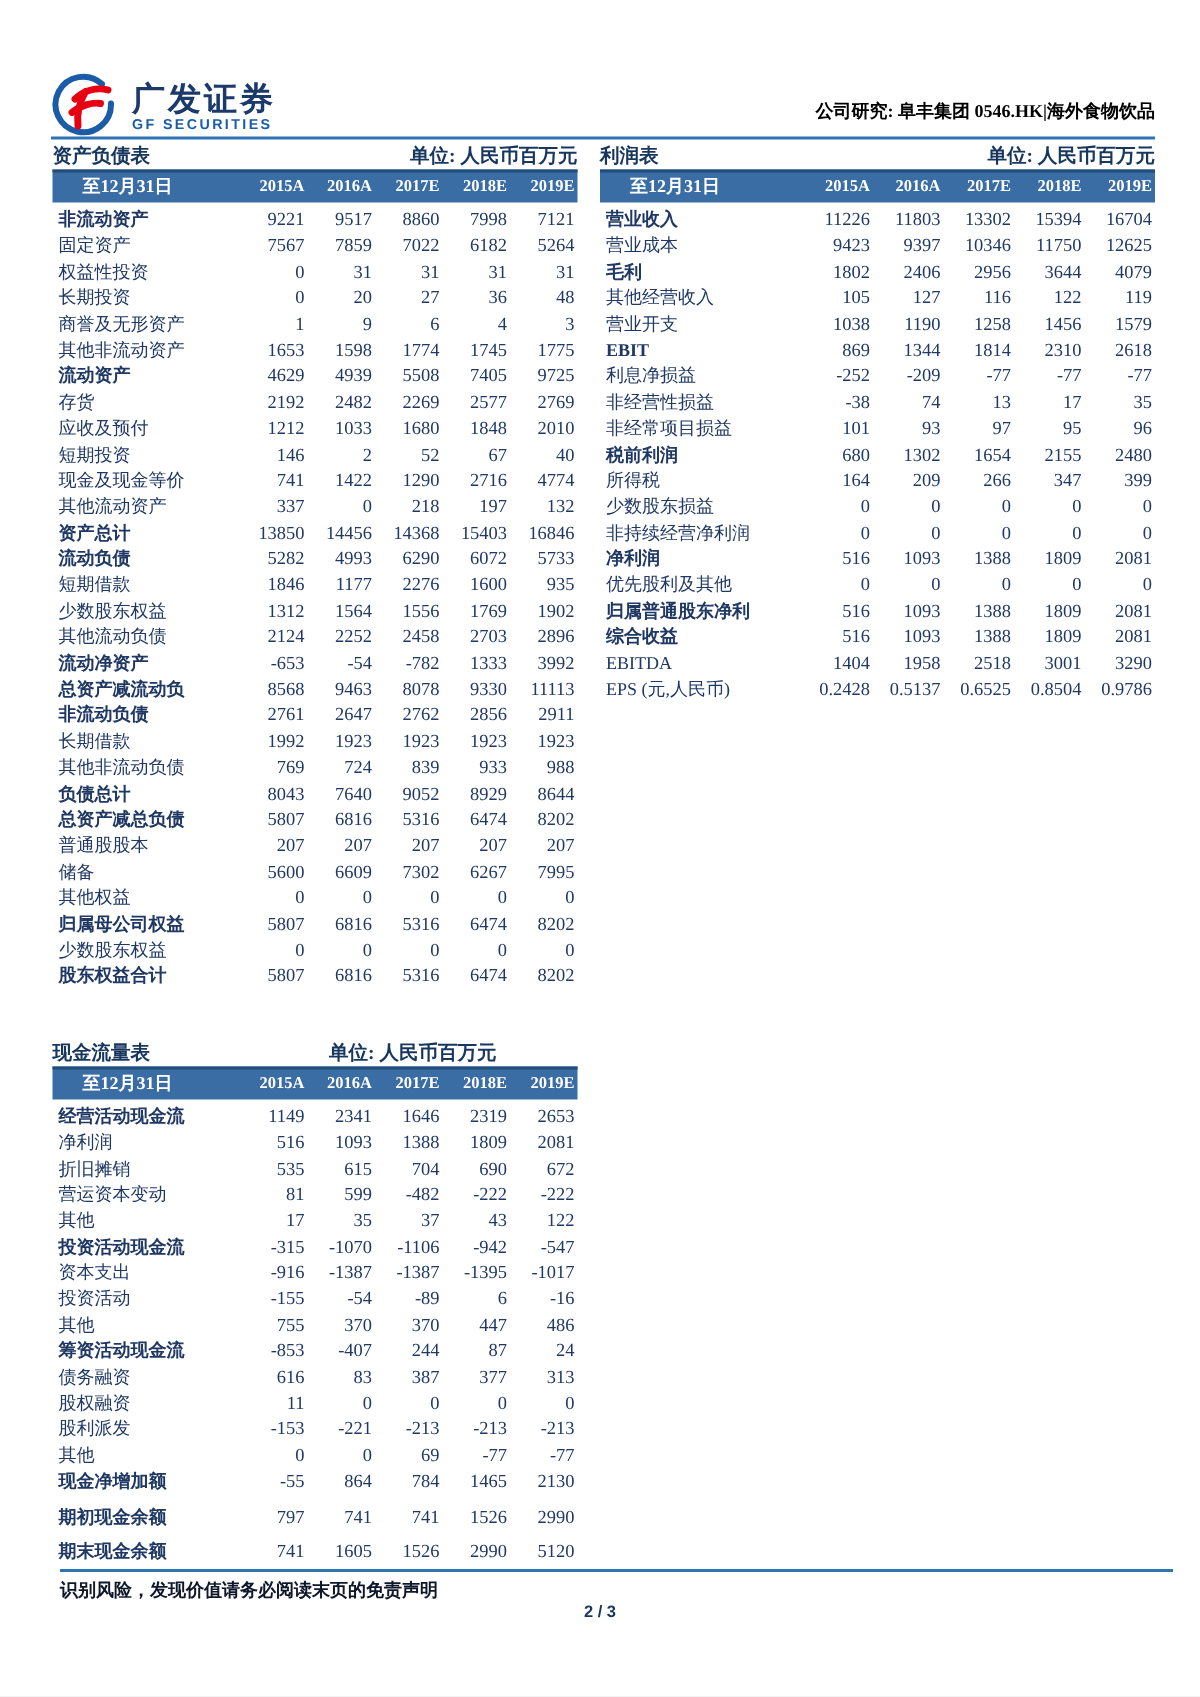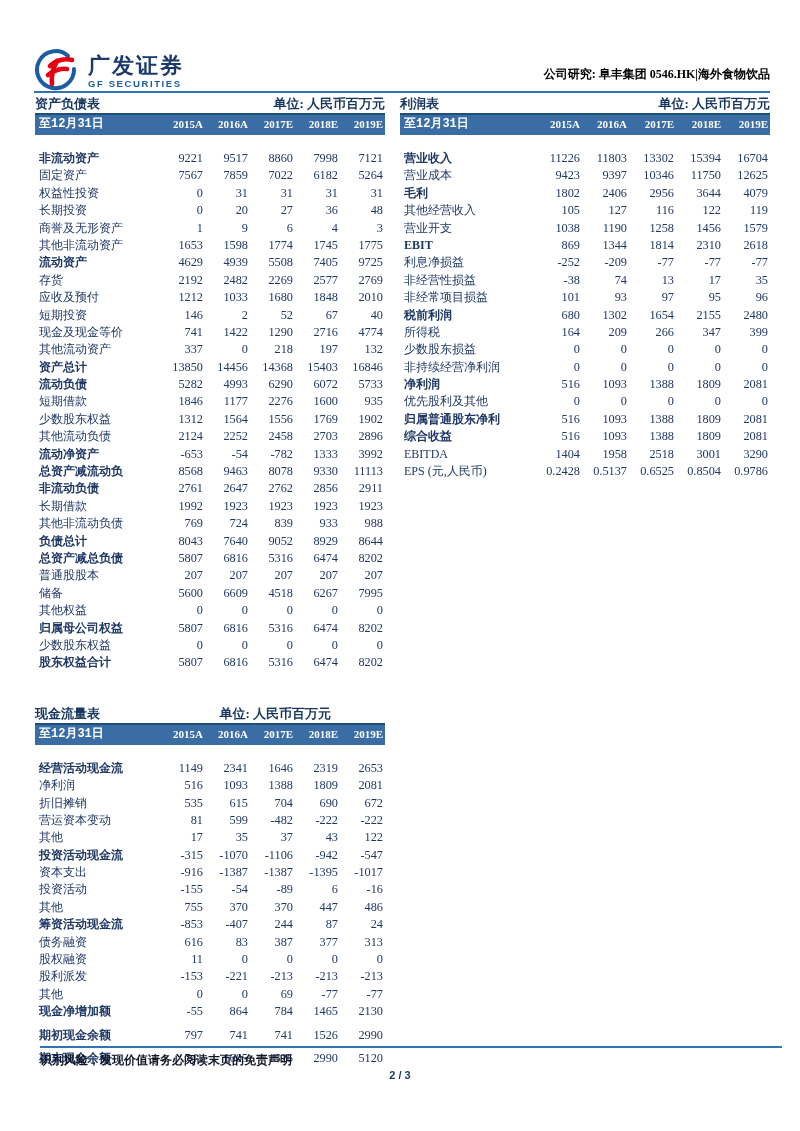--- a/index.html
+++ b/index.html
@@ -18,23 +18,23 @@
   .hdr-rule{position:absolute;left:34px;top:91px;width:736px;height:2px;background:#2e75b6;}
   
   .col-left{position:absolute;left:35px;top:95px;width:350px;}
   .col-right{position:absolute;left:400px;top:95px;width:370px;}
   
   .ftitle-row{display:flex;justify-content:space-between;align-items:baseline;height:17px;margin-bottom:1px;gap:44px;}
   .ftitle{font-size:13px;font-weight:bold;color:#17375e;}
   .funit{font-size:13px;font-weight:bold;color:#17375e;}
   .funit.offset{margin-right:54px;}
   .fhead{display:grid;background:#3a6da4;border-top:2px solid #1f4e79;height:20px;line-height:19px;color:#ffffff;}
-  .fdate{font-size:12px;font-weight:bold;padding-left:4px;white-space:nowrap;font-family:Liberation Mono, monospace;}
+  .fdate{font-size:12px;font-weight:bold;padding-left:20px;white-space:nowrap;}
   .fyear{font-size:11px;font-weight:bold;text-align:right;padding-right:2px;}
-  .fbody{margin-top:15px;}
+  .fbody{margin-top:3px;}
   .frow{display:grid;height:17.4px;line-height:17.4px;}
   .frow.gap{margin-top:6px;}
   .flabel{font-size:12px;padding-left:4px;white-space:nowrap;overflow:hidden;}
   .fcell{font-size:12.3px;text-align:right;padding-right:2px;white-space:nowrap;}
   .frow.bold .flabel{font-weight:bold;}
   .tbl-narrow .fhead,.tbl-narrow .frow{grid-template-columns:125px repeat(5,45px);}
   .tbl-wide .fhead,.tbl-wide .frow{grid-template-columns:135px repeat(5,47px);}
   .cashflow{margin-top:33px;}
   
   .ftr-rule{position:absolute;left:40px;top:1046px;width:742px;height:2px;background:#2e75b6;}
@@ -275,21 +275,21 @@
             <span class="fcell">207</span>
             <span class="fcell">207</span>
             <span class="fcell">207</span>
             <span class="fcell">207</span>
             <span class="fcell">207</span>
           </div>
           <div class="frow">
             <span class="flabel">储备</span>
             <span class="fcell">5600</span>
             <span class="fcell">6609</span>
-            <span class="fcell">4518</span>
+            <span class="fcell">7302</span>
             <span class="fcell">6267</span>
             <span class="fcell">7995</span>
           </div>
           <div class="frow">
             <span class="flabel">其他权益</span>
             <span class="fcell">0</span>
             <span class="fcell">0</span>
             <span class="fcell">0</span>
             <span class="fcell">0</span>
             <span class="fcell">0</span>

